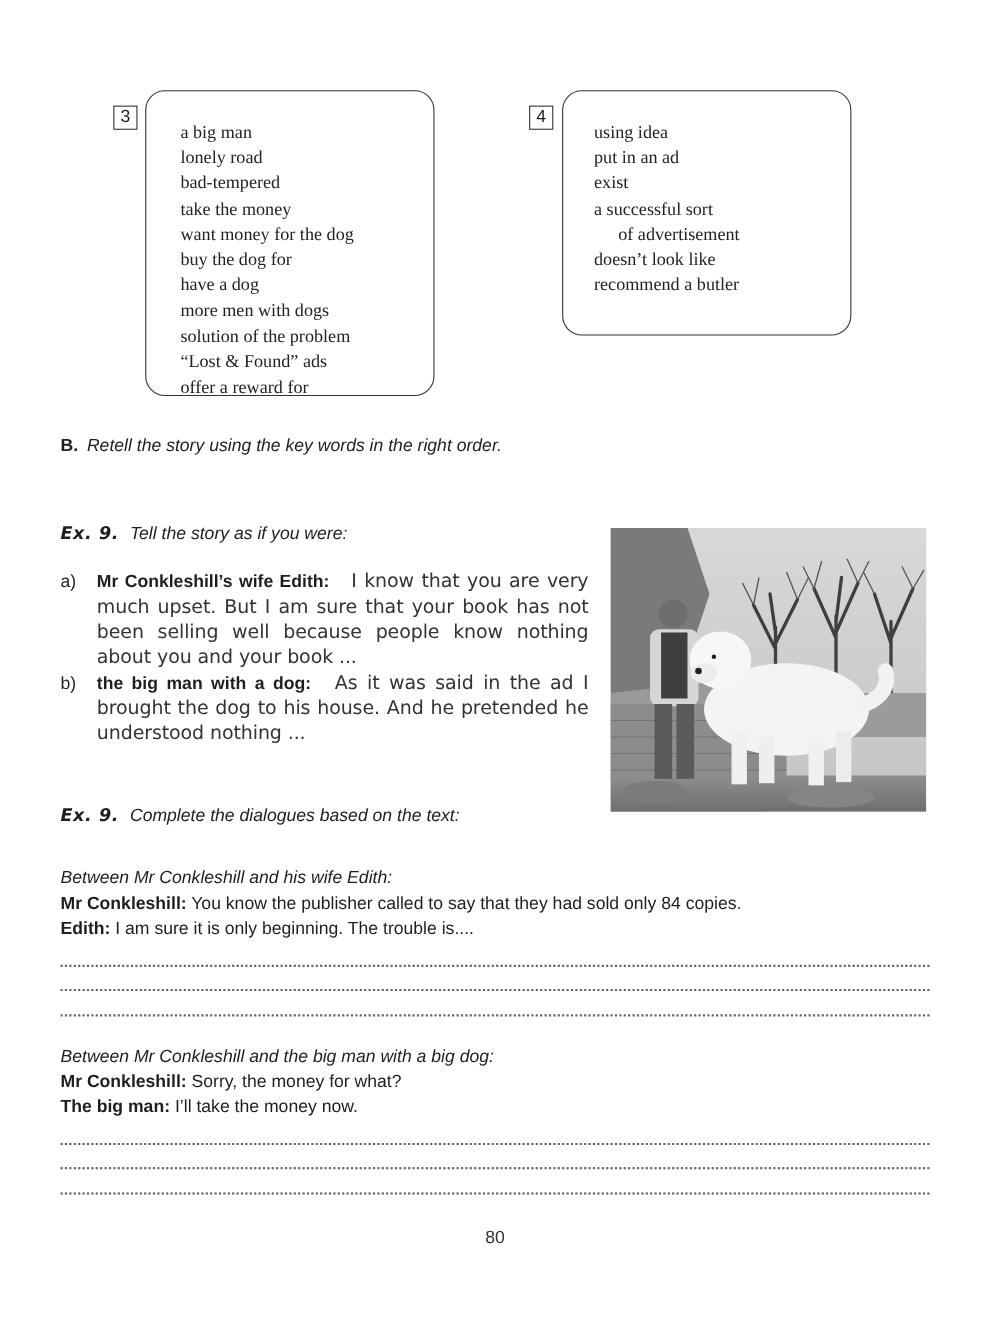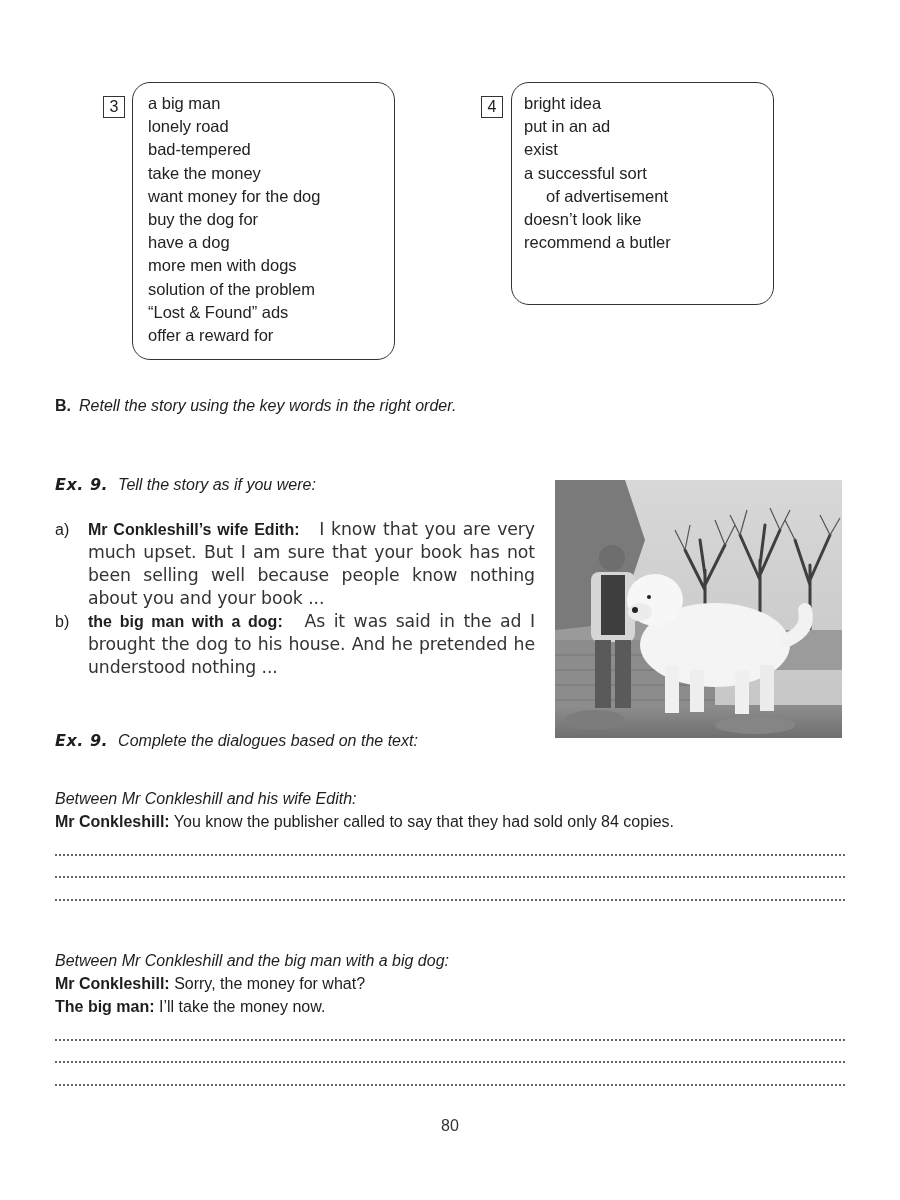--- a/index.html
+++ b/index.html
@@ -4,22 +4,22 @@
 <style>
   html, body { margin: 0; padding: 0; background: #ffffff; }
   body { width: 900px; height: 1200px; position: relative; overflow: hidden;
          font-family: "Liberation Sans", sans-serif; color: #1e1e1e; }
   .abs { position: absolute; }
 
   
   .num-box { position: absolute; width: 20px; height: 20px; border: 1px solid #333;
              font-size: 16px; line-height: 20px; text-align: center; background:#fff; }
   .word-box { position: absolute; border: 1.3px solid #333; border-radius: 18px; background:#fff; }
-  .word-list { position: absolute; margin: 0; padding: 0; list-style: none;
-               font-size: 16.5px; line-height: 23.2px; color: #222; }
+  .word-list { position: absolute; margin: 16px; padding: 0; list-style: none;
+               font-size: 16.5px; line-height: 23.2px; color: #222; font-family: Liberation Serif, serif; }
   .word-list li.indent { padding-left: 22px; }
 
   .section-b { left: 55px; top: 397px; font-size: 16px; }
   .section-b .lbl { font-weight: bold; font-style: normal; margin-right: 8px; }
   .section-b .txt { font-style: italic; }
 
   .ex-label { font-family: "DejaVu Sans", sans-serif; font-weight: bold; font-style: italic;
               font-size: 16px; letter-spacing: 0.5px; margin-right: 10px; }
   .ex-title { font-style: italic; font-size: 16px; }
 
@@ -59,21 +59,21 @@
   <li>have a dog</li>
   <li>more men with dogs</li>
   <li>solution of the problem</li>
   <li>“Lost &amp; Found” ads</li>
   <li>offer a reward for</li>
 </ul>
 
 <div class="num-box" style="left:481px; top:96px;">4</div>
 <div class="word-box" style="left:511px; top:82px; width:261px; height:221px;"></div>
 <ul class="word-list" style="left:524px; top:92px;">
-  <li>bright idea</li>
+  <li>using idea</li>
   <li>put in an ad</li>
   <li>exist</li>
   <li>a successful sort</li>
   <li class="indent">of advertisement</li>
   <li>doesn’t look like</li>
   <li>recommend a butler</li>
 </ul>
 
 <div class="abs section-b">
   <span class="lbl">B.</span><span class="txt">Retell the story using the key words in the right order.</span>
@@ -159,20 +159,24 @@
 <div class="abs" style="left:55px; top:731px;">
   <span class="ex-label">Ex. 9.</span><span class="ex-title">Complete the dialogues based on the text:</span>
 </div>
 
 <div class="dlg" style="top:775px;">
   <div class="intro">Between Mr Conkleshill and his wife Edith:</div>
   <div class="line">
     <b>Mr Conkleshill:</b>
     <span>You know the publisher called to say that they had sold only 84 copies.</span>
   </div>
+  <div class="line">
+    <b>Edith:</b>
+    <span>I am sure it is only beginning. The trouble is....</span>
+  </div>
   <div class="dots-wrap">
     <div class="dots-row"></div>
     <div class="dots-row"></div>
     <div class="dots-row"></div>
   </div>
 </div>
 
 <div class="dlg" style="top:937px;">
   <div class="intro">Between Mr Conkleshill and the big man with a big dog:</div>
   <div class="line">

